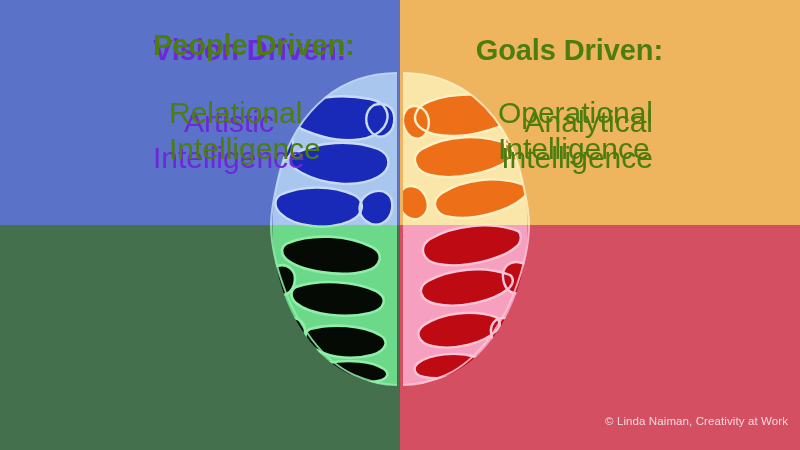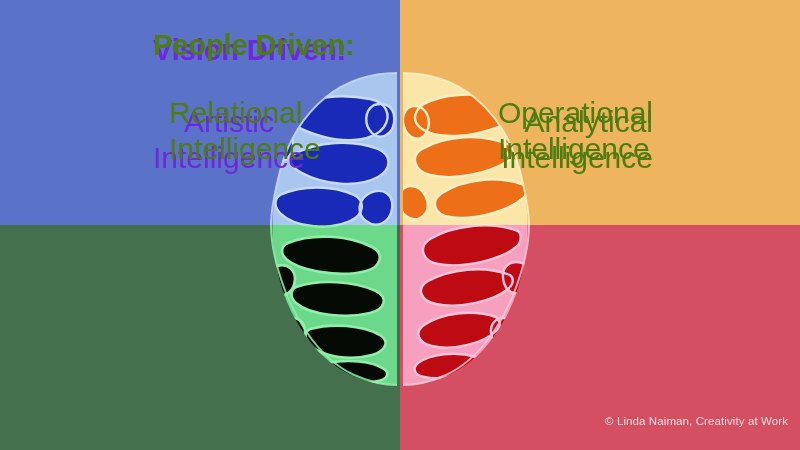--- a/index.html
+++ b/index.html
@@ -195,20 +195,21 @@
 
       <g fill="none" stroke-width="2">
         <path d="M131 2 C 104 2, 80 10, 60 26 C 38 44, 22 70, 14 100 C 8 124, 5 140, 5 154" stroke="#C8DBF5" opacity="0.85"></path>
         <path d="M5 154 C 5 172, 10 196, 20 222 C 32 252, 54 288, 88 304 C 104 311, 118 314, 131 314" stroke="#8FEFA8" opacity="0.85"></path>
         <path d="M137 2 C 164 2, 188 10, 208 26 C 230 44, 246 70, 254 100 C 260 124, 263 140, 263 154" stroke="#FCF0C4" opacity="0.85"></path>
         <path d="M263 154 C 263 172, 258 196, 248 222 C 236 252, 214 288, 180 304 C 164 311, 150 314, 137 314" stroke="#FBC4D8" opacity="0.85"></path>
       </g>
     </svg>
   </div>
 
+  <div class="q-title light" id="tl-title">Goals Driven:</div>
   <div class="q-body light" id="tl-body">
     <div>Analytical</div>
     <div>Intelligence</div>
   </div>
 
   <div class="q-title dark" id="tr-title">Vision Driven:</div>
   <div class="q-body dark" id="tr-body">
     <div>Artistic</div>
     <div>Intelligence</div>
   </div>

